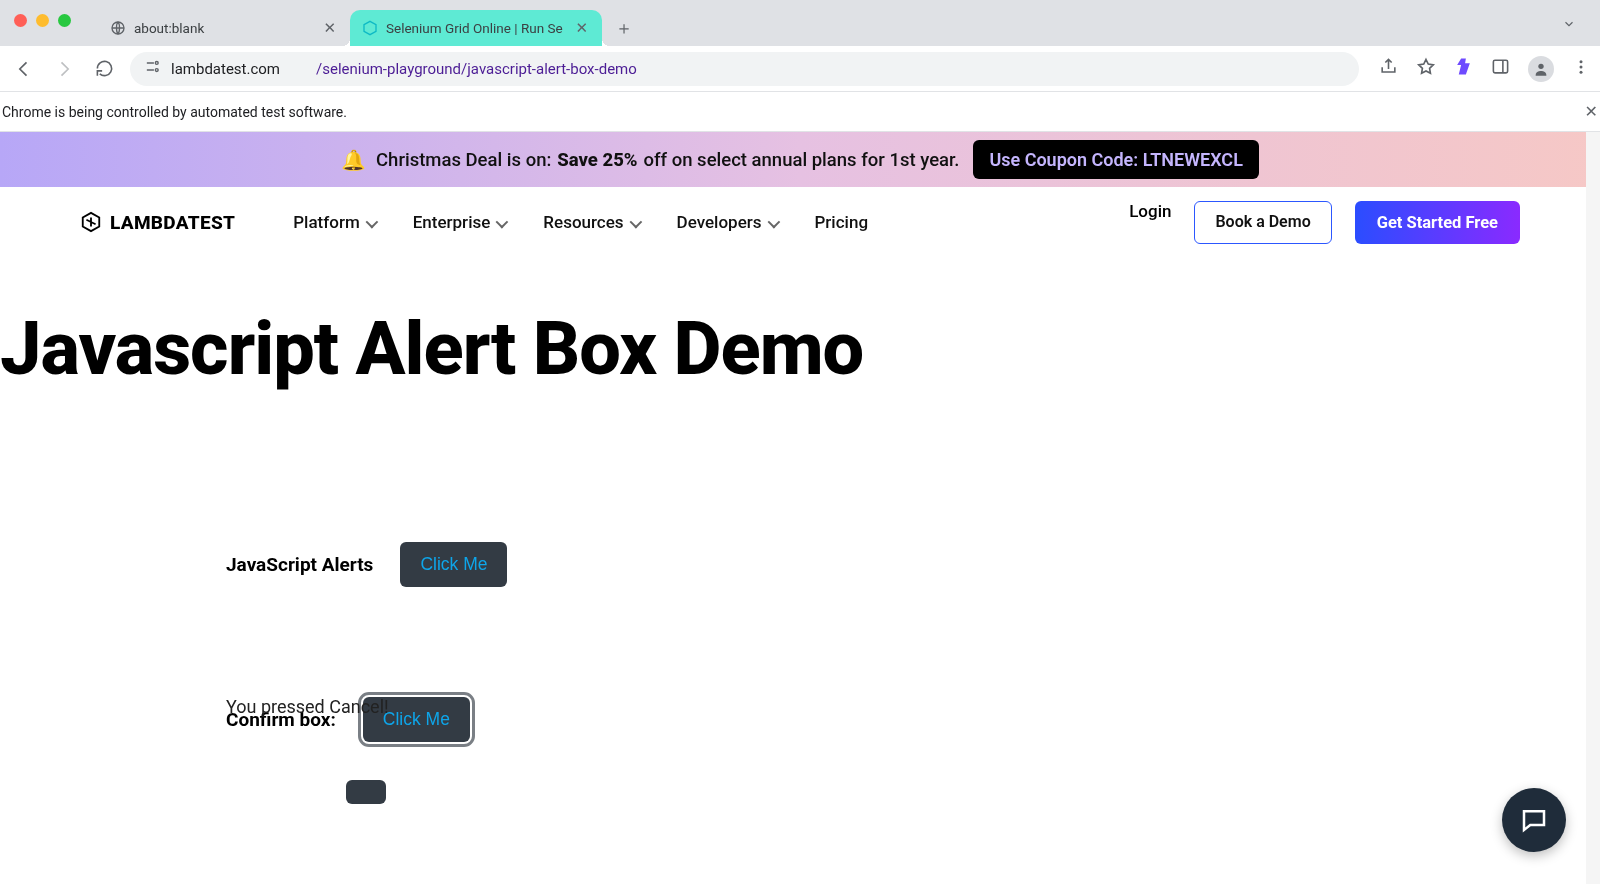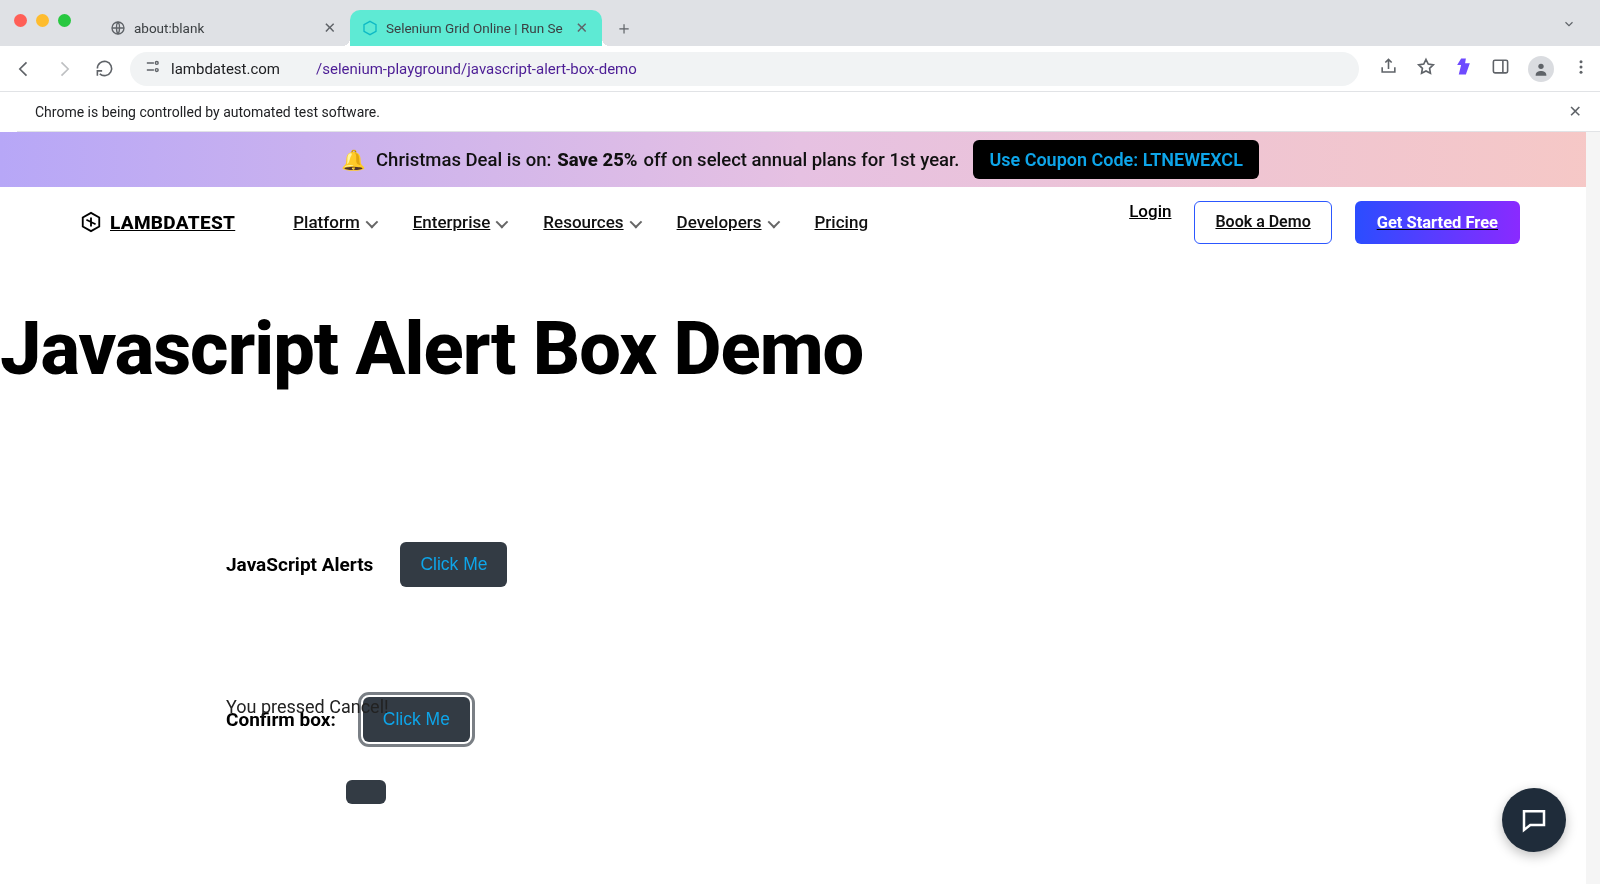--- a/index.html
+++ b/index.html
@@ -26,33 +26,33 @@
   .caret { position: absolute; right: 24px; top: 16px; color: #5f6368; }
 
   .toolbar { height: 46px; background: #fff; border-bottom: 1px solid #e1e3e6; display: flex; align-items: center; padding: 0 10px; gap: 12px; }
   .tbtn { width: 28px; height: 28px; display: flex; align-items: center; justify-content: center; color: #5f6368; border-radius: 50%; }
   .addrbar { flex: 1; height: 34px; background: #f1f3f4; border-radius: 18px; display: flex; align-items: center; padding: 0 14px; gap: 10px; color: #202124; font-size: 15px; }
   .addrbar .host { color: #202124; }
   .addrbar .path { color: #4c1d95; padding-left: 36px; }
   .right-icons { display: flex; align-items: center; gap: 18px; margin-left: 8px; color: #5f6368; }
   .avatar-ico { width: 26px; height: 26px; border-radius: 50%; background: #dadce0; display: flex; align-items: center; justify-content: center; }
 
-  .infobar { height: 40px; background: #fff; border-bottom: 1px solid #e1e3e6; display: flex; align-items: center; padding: 0 18px; font-size: 14px; color: #202124; margin-left: 17px; }
+  .infobar { height: 40px; background: #fff; border-bottom: 1px solid #e1e3e6; display: flex; align-items: center; padding: 0 2px; font-size: 14px; color: #202124; }
   .infobar .close { margin-left: auto; color: #5f6368; font-size: 16px; }
 
   
   .viewport { height: calc(884px - 46px - 46px - 40px); overflow: hidden; position: relative; }
 
   .promo { height: 55px; display: flex; align-items: center; justify-content: center; gap: 6px; font-size: 18.5px; font-weight: 500; color: #111;
            background: linear-gradient(90deg, #b7a7f7 0%, #e6c1e2 50%, #f6c8c6 100%); }
   .promo .bell { font-size: 20px; margin-right: 4px; }
   .promo b { font-weight: 800; }
-  .coupon-pill { background: #000; color: #0ea5e9; padding: 9px 16px; border-radius: 6px; margin-left: 8px; font-weight: 600; font-size: 18px; }
-
-  .site-nav { height: 70px; display: flex; align-items: center; padding: 0 80px; text-decoration: underline; }
+  .coupon-pill { background: #000; color: #c4b5fd; padding: 9px 16px; border-radius: 6px; margin-left: 8px; font-weight: 600; font-size: 18px; }
+
+  .site-nav { height: 70px; display: flex; align-items: center; padding: 0 80px; }
   .brand { display: flex; align-items: center; gap: 8px; font-weight: 800; font-size: 19px; letter-spacing: .3px; }
   .brand svg { width: 22px; height: 22px; }
   .nav-links { display: flex; gap: 38px; margin-left: 58px; font-size: 17px; font-weight: 500; color: #111; }
   .nav-item { display: flex; align-items: center; gap: 6px; }
   .nav-right { margin-left: auto; display: flex; gap: 23px; }
   .btn-outline { padding: 10px 20px; border: 1.5px solid #2c57ff; color: #111; border-radius: 6px; font-weight: 600; font-size: 16px; }
   .btn-primary { padding: 12px 22px; color: #fff; border-radius: 6px; font-weight: 700; font-size: 16.5px;
                  background: linear-gradient(90deg, #2b4dff 0%, #8a2aff 100%); }
 
   .page-title { font-size: 74px; font-weight: 800; letter-spacing: -1px; margin-top: 48px; }

